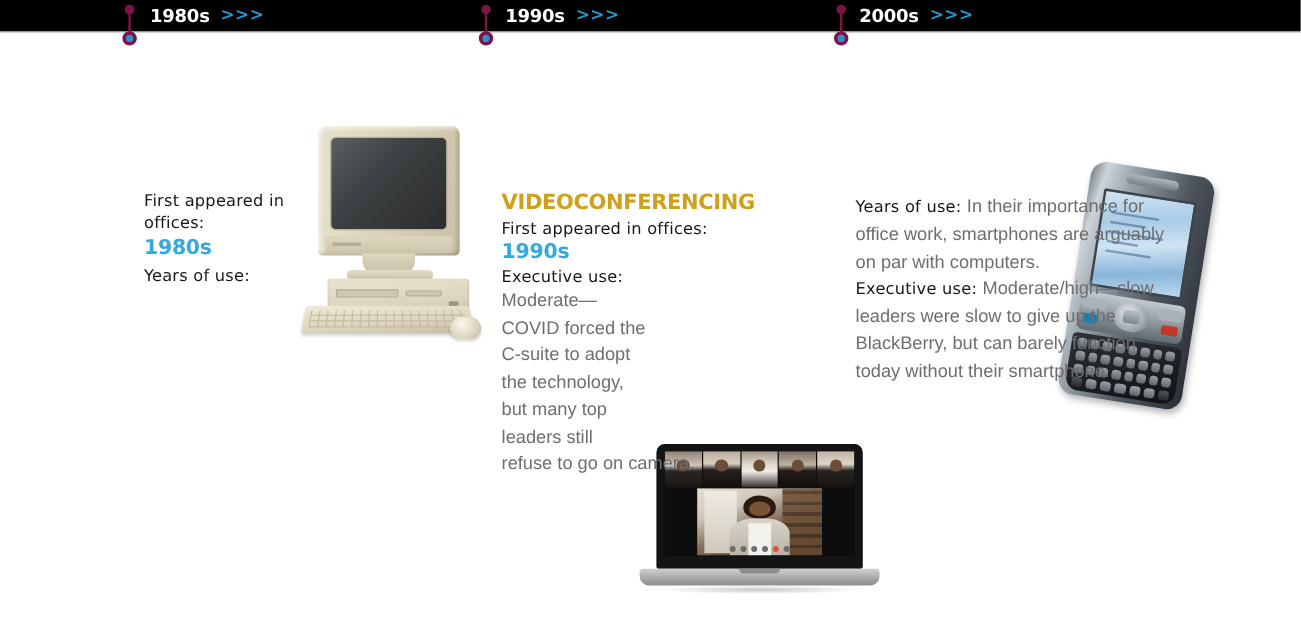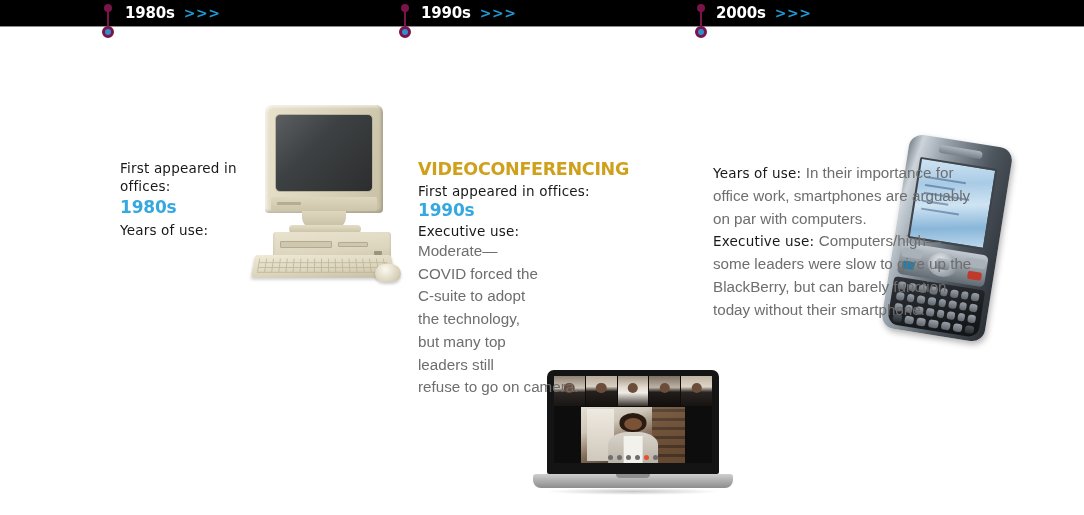--- a/index.html
+++ b/index.html
@@ -576,15 +576,15 @@
   </div>
 </div>
 
 <div class="col" id="col-3" style="left:713px; top:160px; width:263px;">
   <div class="field" style="margin-top:2px;"><span style="float: right; width: 0px; height: 0px;"></span>
     <span class="lbl">Years of use:</span>
     <span class="body">In their importance for office work, smartphones are arguably on par with computers.</span>
   </div>
   <div class="field">
     <span class="lbl">Executive use:</span>
-    <span class="body">Computers/high—some leaders were slow to give up the BlackBerry, but can barely function today without their smartphone.</span>
+    <span class="body">Moderate/high—slow leaders were slow to give up the BlackBerry, but can barely function today without their smartphone.</span>
   </div>
 </div>
 
 </body></html>

